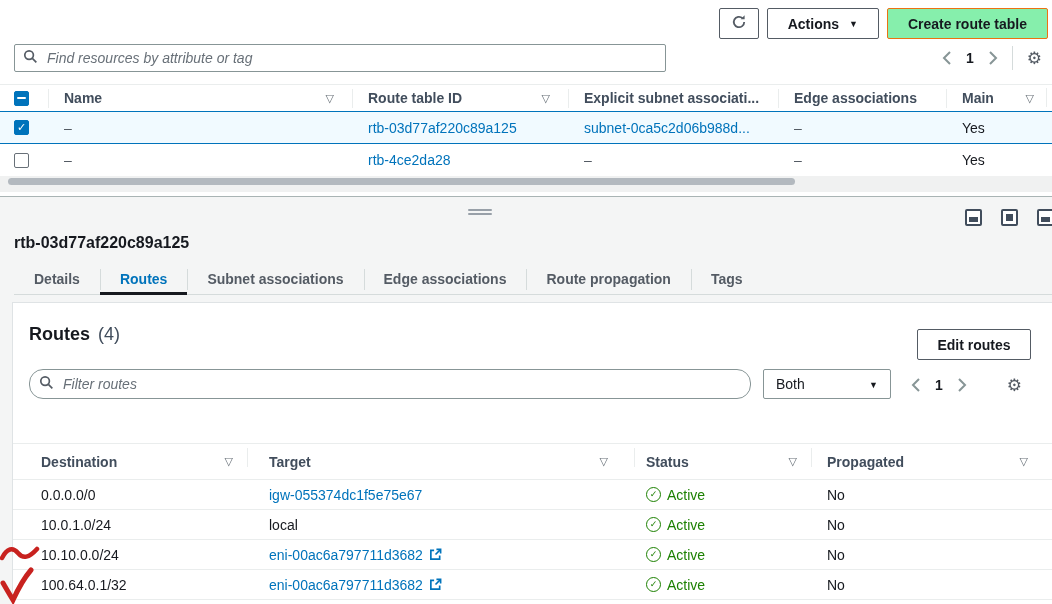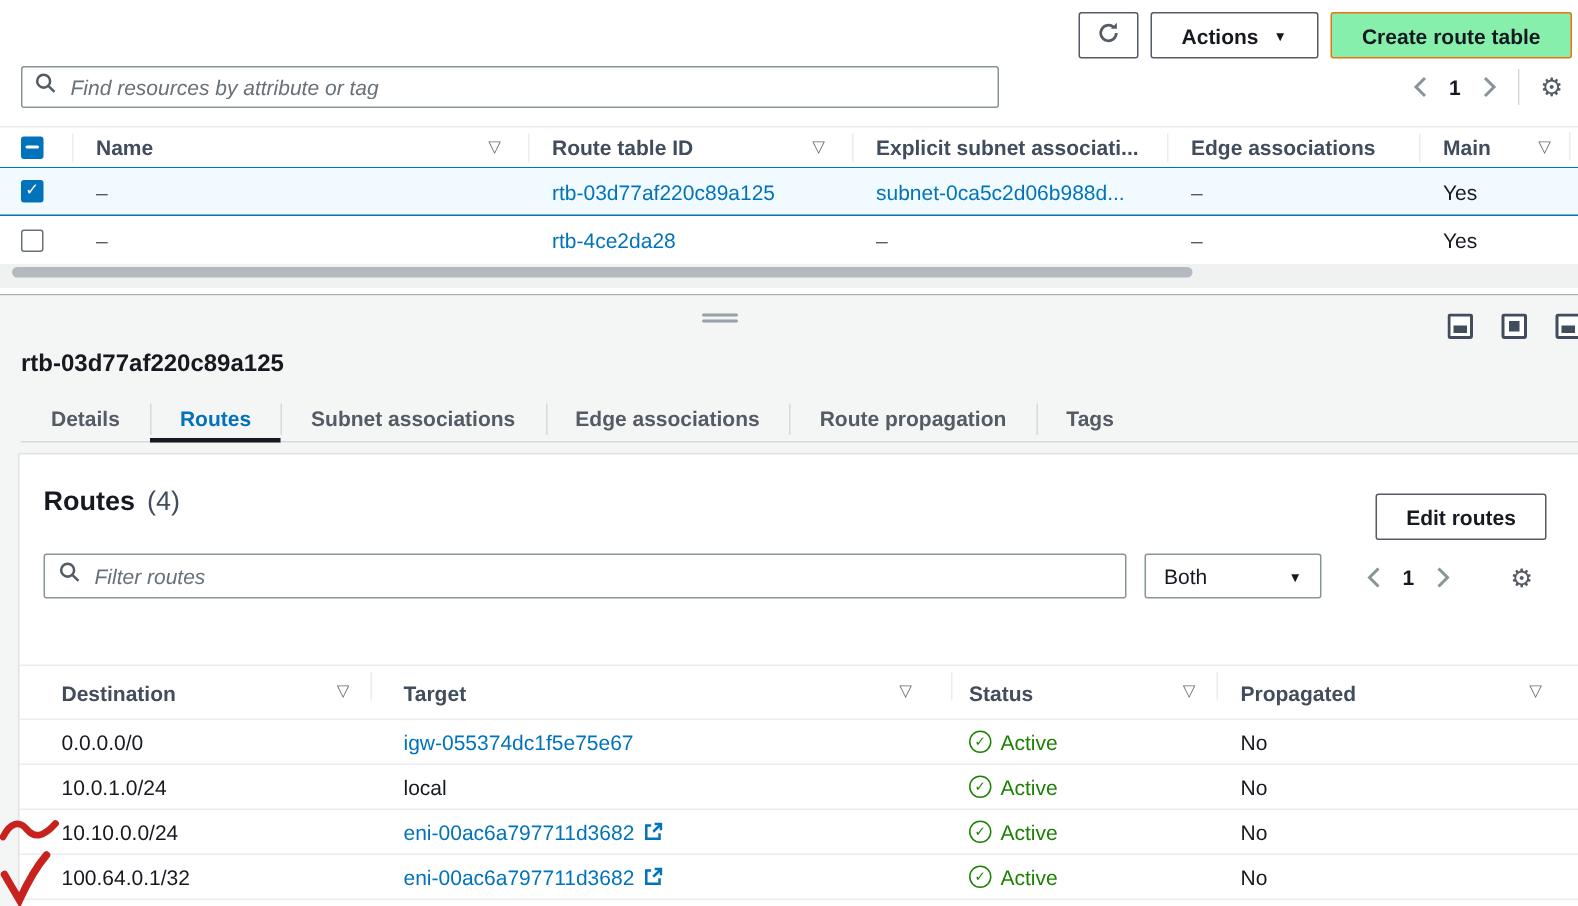--- a/index.html
+++ b/index.html
@@ -80,24 +80,24 @@
   .tab.active::after{content:"";position:absolute;left:0;right:0;bottom:-1px;height:3px;background:#16191f;}
 
   .routes-card{position:absolute;top:105px;left:12px;right:0;bottom:0;background:#fff;
                border:1px solid #dfe3e5;border-right:none;border-bottom:none;}
   .card-title-row{position:absolute;top:21px;left:16px;display:flex;align-items:baseline;gap:8px;}
   .card-title{font-size:18px;font-weight:700;}
   .card-count{font-size:18px;font-weight:400;color:#414d5c;}
   .edit-btn{position:absolute;top:26px;right:21px;width:114px;height:31px;padding:0;}
 
   .filter-box{position:absolute;top:66px;left:16px;width:722px;height:30px;
-              border:1px solid #879596;border-radius:2px;display:flex;align-items:center;padding-left:9px;gap:7px;background:#fff;}
+              border:1px solid #879596;border-radius:14px;display:flex;align-items:center;padding-left:9px;gap:7px;background:#fff;}
   .filter-box input{border:none;outline:none;flex:1;font-family:inherit;font-size:14px;font-style:italic;background:transparent;}
   .filter-box input::placeholder{color:#687078;font-style:italic;}
-  .select{position:absolute;top:66px;left:750px;width:118px;height:30px;border:1px solid #879596;border-radius:2px;
+  .select{position:absolute;top:66px;left:750px;width:128px;height:30px;border:1px solid #879596;border-radius:2px;
           background:#fff;display:flex;align-items:center;justify-content:space-between;padding:0 12px 0 12px;
           font-size:14px;color:#16191f;cursor:pointer;}
   .card-pagination{position:absolute;top:70px;left:898px;height:24px;}
 
   .routes-table{position:absolute;top:140px;left:0;right:0;}
   .r-hrow{display:flex;align-items:center;height:37px;border-top:1px solid #eaeded;border-bottom:1px solid #eaeded;
           font-size:14px;font-weight:700;color:#414d5c;}
   .r-row{display:flex;align-items:center;height:30px;font-size:14px;border-bottom:1px solid #eaeded;}
   .c-dest{width:234px;padding-left:28px;justify-content:space-between;}
   .c-target{width:387px;padding-left:22px;}

